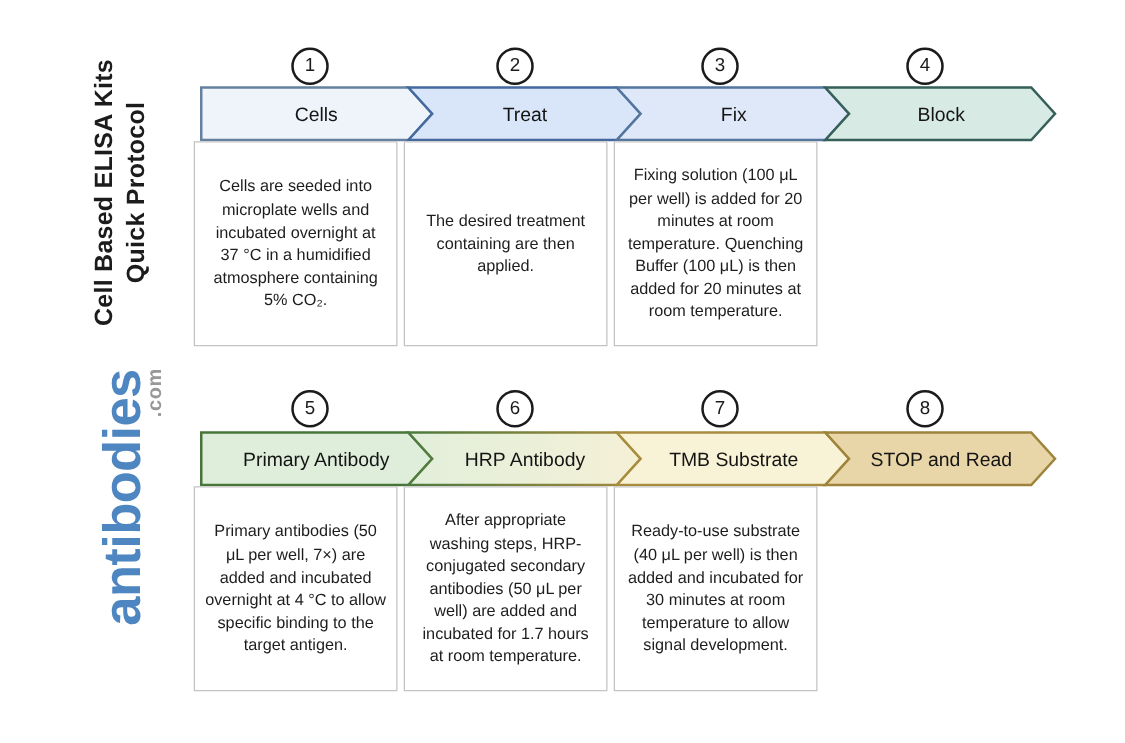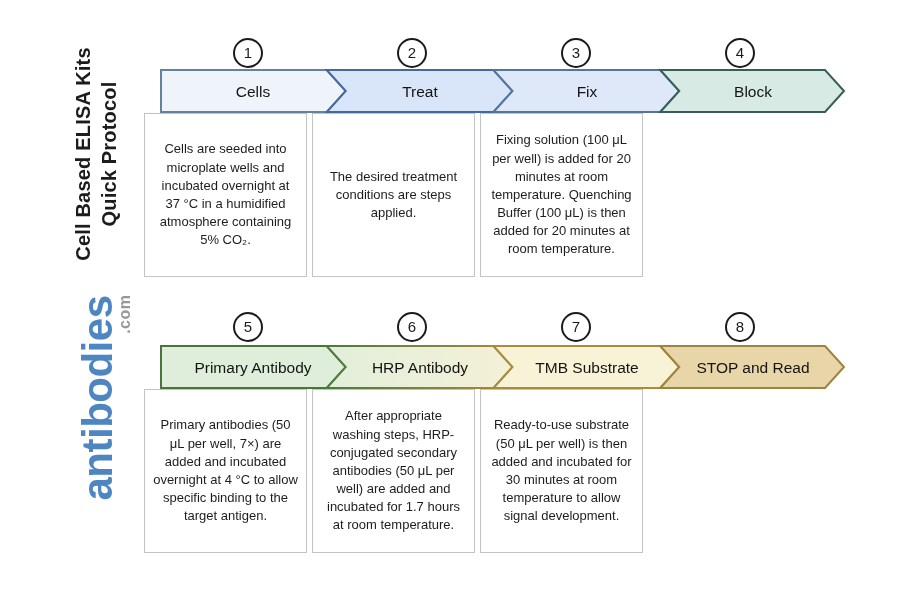--- a/index.html
+++ b/index.html
@@ -31,21 +31,21 @@
   .step-circle{
     position:absolute;width:26px;height:26px;border:2px solid #1b1b1b;border-radius:50%;
     background:#fff;text-align:center;line-height:26px;font-size:15px;color:#1b1b1b;
   }
   
   .arrow-row{position:absolute;left:160px;width:688px;height:44px;overflow:visible;}
   .arrow-row text{font-size:15.5px;fill:#141414;font-family:"Liberation Sans",sans-serif;}
   .arrow-row path{stroke-width:2;stroke-linejoin:miter;}
   
   .box-row{
-    position:absolute;left:144px;width:667px;height:164px;
+    position:absolute;left:155px;width:667px;height:164px;
     display:grid;grid-template-columns:repeat(4,1fr);gap:5px;
   }
   .desc-box{
     border:1.5px solid #c3c3c3;background:#ffffff;
     display:flex;align-items:center;justify-content:center;
     text-align:center;font-size:13px;line-height:1.4;padding:6px 8px;
     color:#1d1d1d;box-sizing:border-box;
   }
 </style>
 </head>
@@ -74,21 +74,21 @@
     <path d="M333.5,1 H500.25 L519.25,22 L500.25,43 H333.5 L352.5,22 Z" fill="#dfe8f8" stroke="#53759e"></path>
     <path d="M500.25,1 H665 L684,22 L665,43 H500.25 L519.25,22 Z" fill="#d7ebe4" stroke="#355f58"></path>
     <text x="93" y="27.5" text-anchor="middle">Cells</text>
     <text x="260" y="27.5" text-anchor="middle">Treat</text>
     <text x="427" y="27.5" text-anchor="middle">Fix</text>
     <text x="593" y="27.5" text-anchor="middle">Block</text>
   </svg>
 
   <div class="box-row" style="top:113px">
     <div class="desc-box">Cells are seeded into microplate wells and incubated overnight at 37 °C in a humidified atmosphere containing 5% CO₂.</div>
-    <div class="desc-box">The desired treatment conditions are steps applied.</div>
+    <div class="desc-box">The desired treatment containing are then applied.</div>
     <div class="desc-box">Fixing solution (100 μL per well) is added for 20 minutes at room temperature. Quenching Buffer (100 μL) is then added for 20 minutes at room temperature.</div>
   </div>
 
   <div class="step-circle" style="left:233px;top:312px">5</div>
   <div class="step-circle" style="left:397px;top:312px">6</div>
   <div class="step-circle" style="left:561px;top:312px">7</div>
   <div class="step-circle" style="left:725px;top:312px">8</div>
 
   <svg class="arrow-row" style="top:345px" viewBox="0 0 688 44">
     <defs>
@@ -107,16 +107,16 @@
     <path d="M500.25,1 H665 L684,22 L665,43 H500.25 L519.25,22 Z" fill="#e8d6a8" stroke="#9e833c"></path>
     <text x="93" y="27.5" text-anchor="middle">Primary Antibody</text>
     <text x="260" y="27.5" text-anchor="middle">HRP Antibody</text>
     <text x="427" y="27.5" text-anchor="middle">TMB Substrate</text>
     <text x="593" y="27.5" text-anchor="middle">STOP and Read</text>
   </svg>
 
   <div class="box-row" style="top:389px">
     <div class="desc-box">Primary antibodies (50 μL per well, 7×) are added and incubated overnight at 4 °C to allow specific binding to the target antigen.</div>
     <div class="desc-box">After appropriate washing steps, HRP-conjugated secondary antibodies (50 μL per well) are added and incubated for 1.7 hours at room temperature.</div>
-    <div class="desc-box">Ready-to-use substrate (50 μL per well) is then added and incubated for 30 minutes at room temperature to allow signal development.</div>
+    <div class="desc-box">Ready-to-use substrate (40 μL per well) is then added and incubated for 30 minutes at room temperature to allow signal development.</div>
   </div>
 
 </div>
 
 </body></html>

